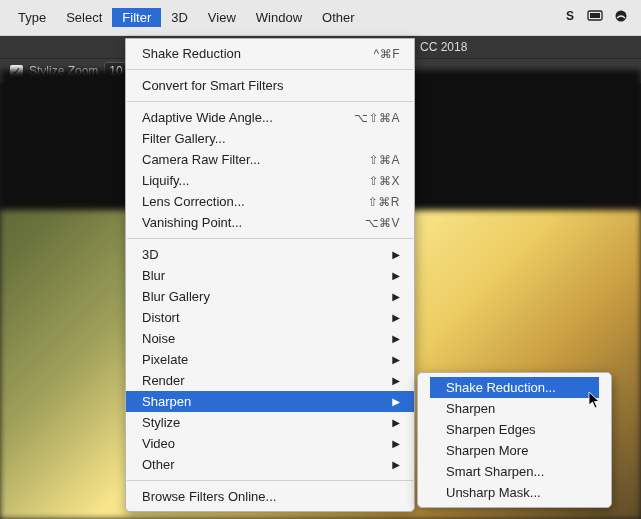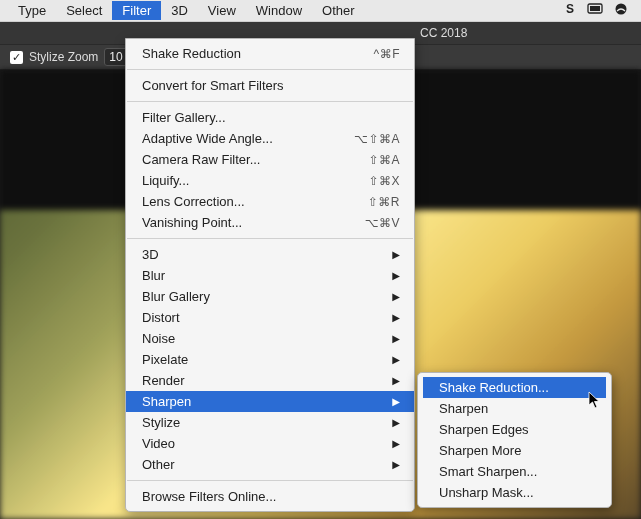--- a/index.html
+++ b/index.html
@@ -9,21 +9,21 @@
     background: #1a1a1a;
     width: 641px;
     height: 519px;
     overflow: hidden;
     position: relative;
   }
   .menubar {
     display: flex;
     align-items: center;
     background: #e8e8e8;
-    height: 22px;
+    height: 36px;
     padding: 0 8px;
     border-bottom: 1px solid #cfcfcf;
     position: relative;
     z-index: 50;
   }
   .menubar .mitem {
     padding: 2px 10px;
     color: #222;
     cursor: default;
     font-size: 13px;
@@ -138,21 +138,21 @@
   .submenu {
     position: absolute;
     top: 372px;
     left: 417px;
     width: 195px;
     background: #f5f5f5;
     border: 1px solid #b5b5b5;
     border-radius: 5px;
     box-shadow: 1px 4px 12px rgba(0,0,0,0.4);
     z-index: 110;
-    padding: 4px 5px;
+    padding: 4px 12px;
   }
   .submenu .sitem {
     display: flex;
     align-items: center;
     padding: 3px 14px 3px 16px;
     color: #222;
     font-size: 13px;
     cursor: default;
   }
   .submenu .sitem.highlight {
@@ -213,25 +213,25 @@
     <span class="shortcut">^⌘F</span>
   </div>
   <div class="sep"></div>
 
   <div class="ditem">
     <span>Convert for Smart Filters</span>
   </div>
   <div class="sep"></div>
 
   <div class="ditem">
-    <span>Filter Gallery...</span>
-  </div>
-  <div class="ditem">
     <span>Adaptive Wide Angle...</span>
     <span class="shortcut">⌥⇧⌘A</span>
+  </div>
+  <div class="ditem">
+    <span>Filter Gallery...</span>
   </div>
   <div class="ditem">
     <span>Camera Raw Filter...</span>
     <span class="shortcut">⇧⌘A</span>
   </div>
   <div class="ditem">
     <span>Liquify...</span>
     <span class="shortcut">⇧⌘X</span>
   </div>
   <div class="ditem">

